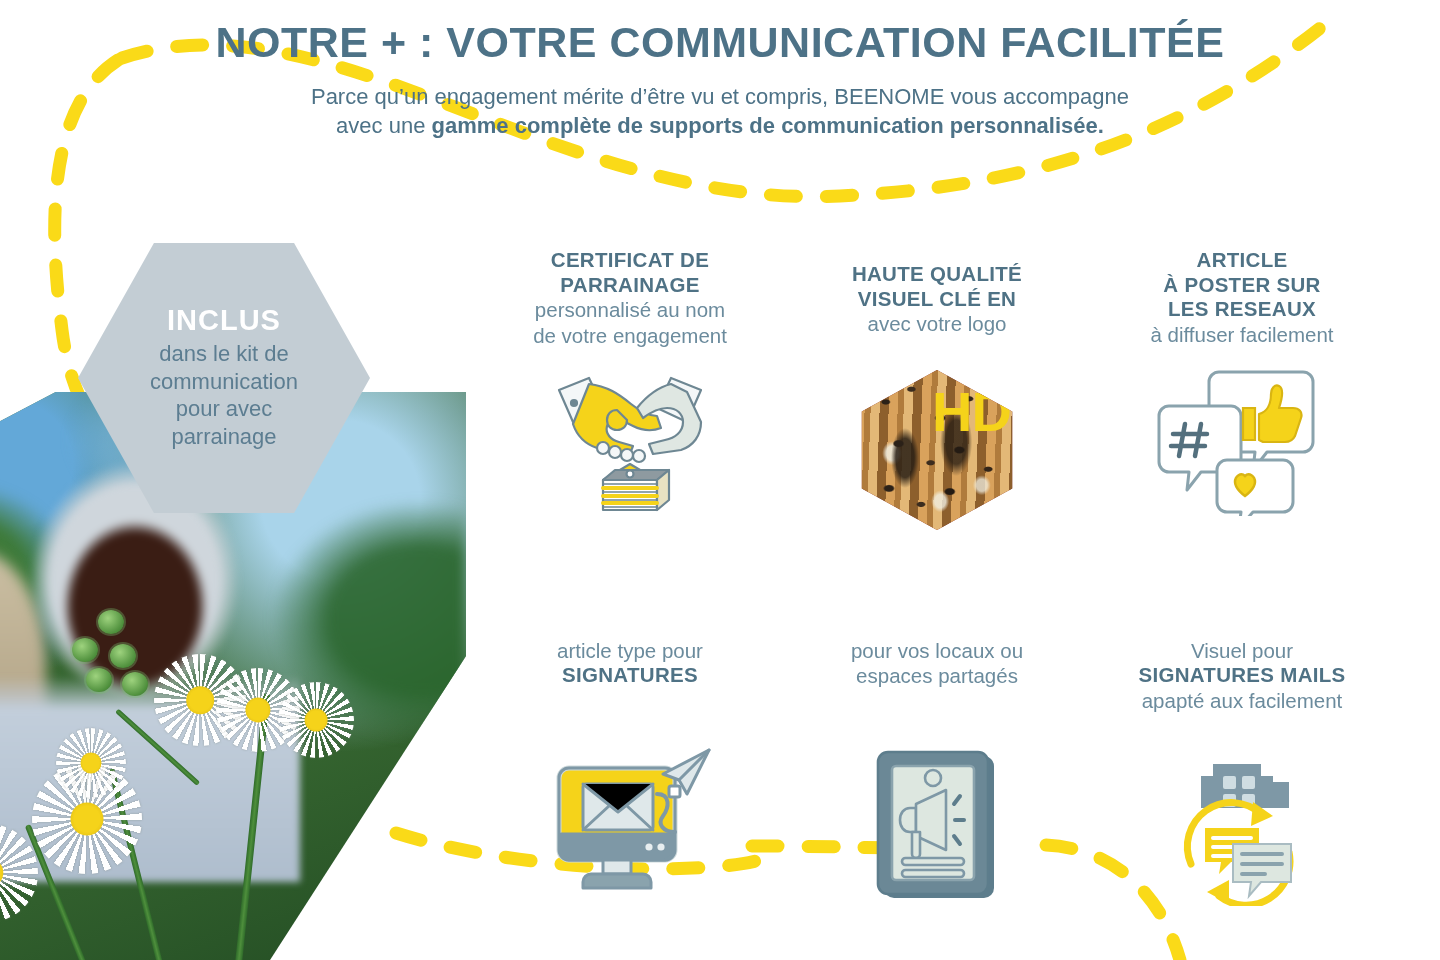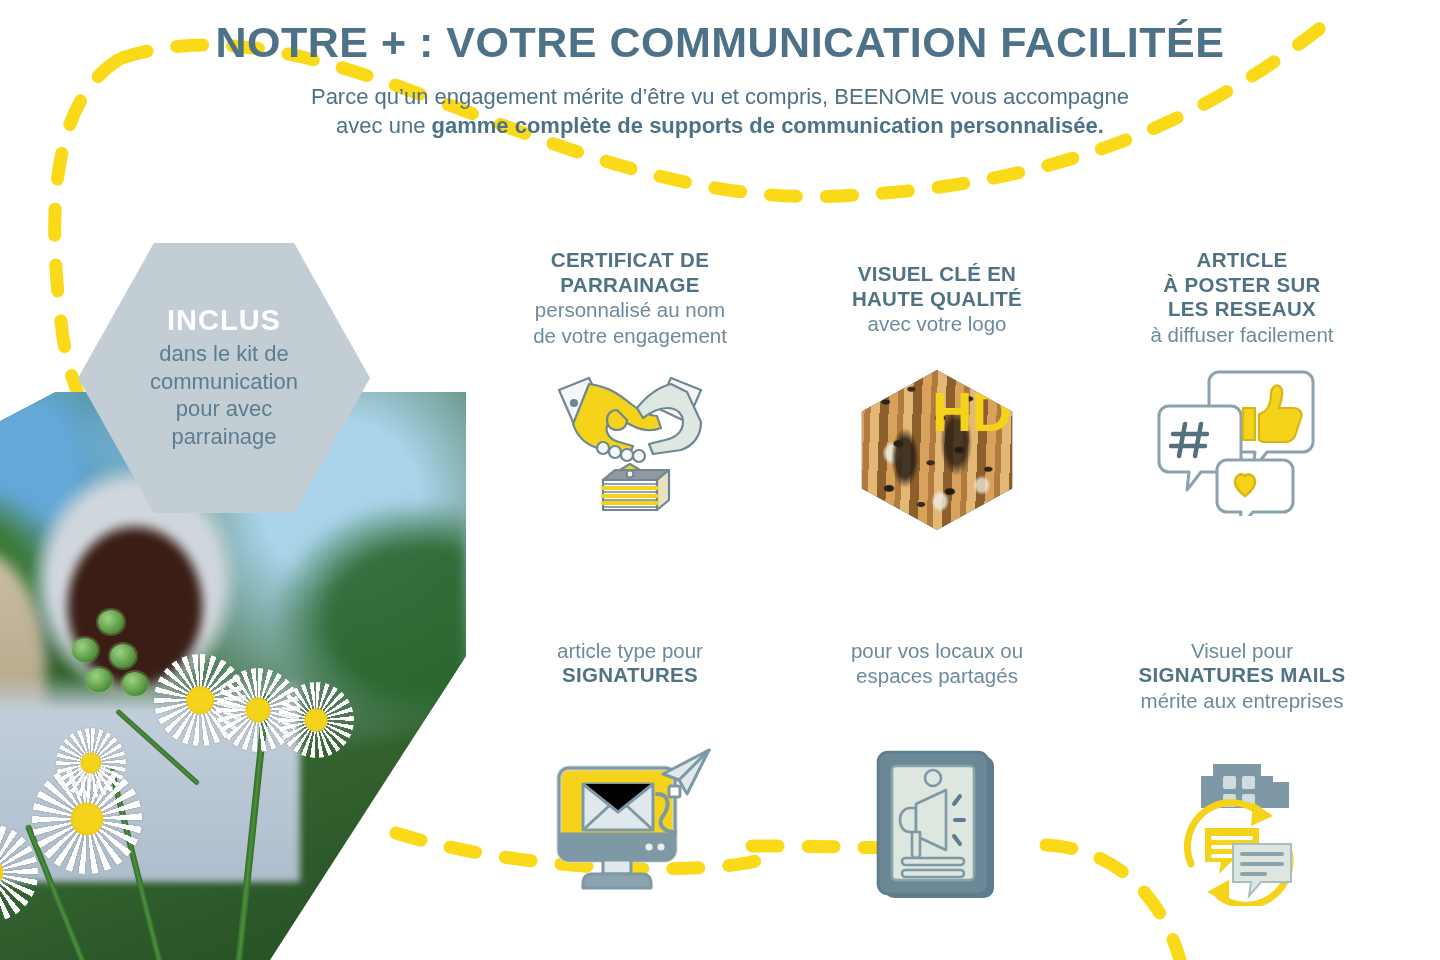--- a/index.html
+++ b/index.html
@@ -201,21 +201,21 @@
   .c4 { left: 0px;   top: 398px; }
   .c5 { left: 307px; top: 398px; }
   .c6 { left: 612px; top: 398px; }
 
   
   .hd-hex {
     position: relative;
     width: 160px; height: 160px;
     clip-path: polygon(50% 0%, 97% 26%, 97% 74%, 50% 100%, 3% 74%, 3% 26%);
     overflow: hidden;
-    background: #0369a1;
+    background: #7f1d1d;
   }
   .hd-hex .frames {
     position: absolute; inset: 0;
     background:
       repeating-linear-gradient(92deg,
         #d9a25c 0 9px, #b07b3c 9px 15px, #e3b877 15px 24px, #8d5f2c 24px 33px);
   }
   .hd-hex .bees {
     position: absolute; inset: 0;
     background:
@@ -348,22 +348,22 @@
           <path d="M58 132 L112 132 M58 140 L112 140 M58 147 L112 147" stroke="#f5d31a" stroke-width="4"></path>
           <path d="M58 128 L112 128 M58 136 L112 136 M58 144 L112 144 M58 151 L112 151" stroke="#6e8793" stroke-width="1.4"></path>
           <circle cx="85" cy="118" r="3.5" fill="#ffffff"></circle>
         </g>
       </svg>
     </div>
   </div>
 
   <div class="cell c2">
     <div class="cell-label">
+      <div class="bold">HAUTE QUALITÉ</div>
       <div class="bold">VISUEL CLÉ EN</div>
-      <div class="bold">HAUTE QUALITÉ</div>
       <div class="reg">avec votre logo</div>
     </div>
     <div class="cell-icon">
       <div class="hd-hex">
         <div class="frames"></div>
         <div class="bees"></div>
         <div class="hd-label">HD</div>
       </div>
     </div>
   </div>
@@ -466,21 +466,21 @@
           <rect x="50" y="124" width="62" height="7" rx="3.5" fill="#dde7e0" stroke="#7e98a6"></rect>
         </g>
       </svg>
     </div>
   </div>
 
   <div class="cell c6">
     <div class="cell-label">
       <div class="reg">Visuel pour</div>
       <div class="bold">SIGNATURES MAILS</div>
-      <div class="reg">mérite aux entreprises</div>
+      <div class="reg">apapté aux facilement</div>
     </div>
     <div class="cell-icon">
       <svg viewBox="0 0 170 160" width="170" height="160" xmlns="http://www.w3.org/2000/svg">
 
         <g>
           <path d="M44 62 V30 H56 V18 H104 V30 H116 V62 Z" fill="#7e98a6"></path>
           <path d="M116 36 H132 V62 H116 Z" fill="#7e98a6"></path>
           <rect x="66" y="30" width="13" height="13" rx="2" fill="#cfdde2"></rect>
           <rect x="85" y="30" width="13" height="13" rx="2" fill="#cfdde2"></rect>
           <rect x="66" y="48" width="13" height="13" rx="2" fill="#cfdde2"></rect>

